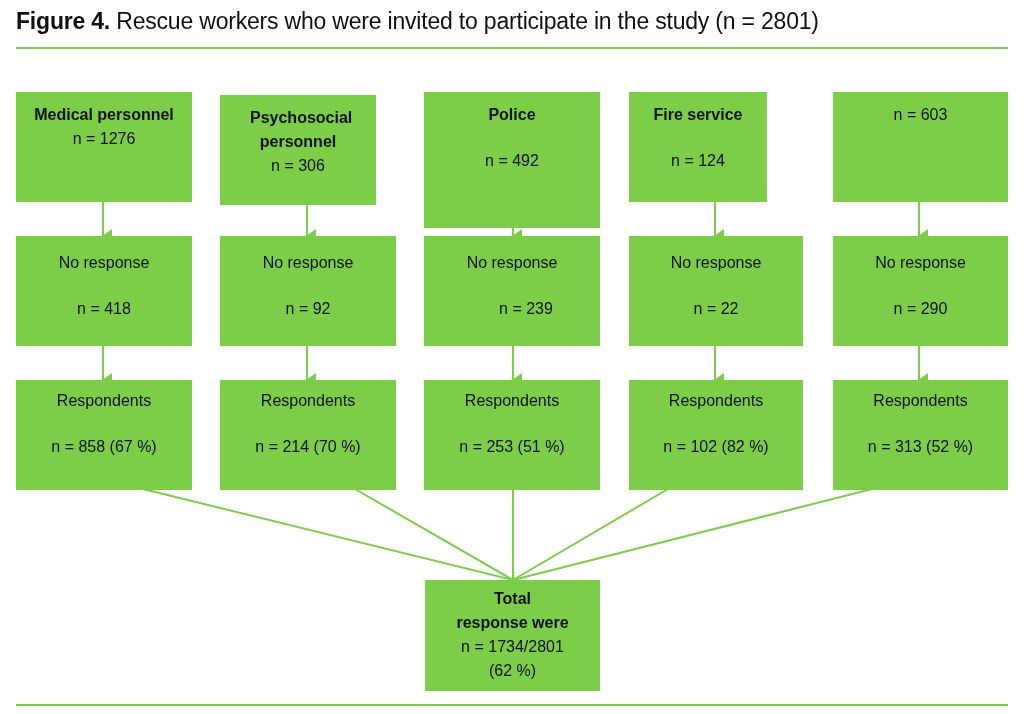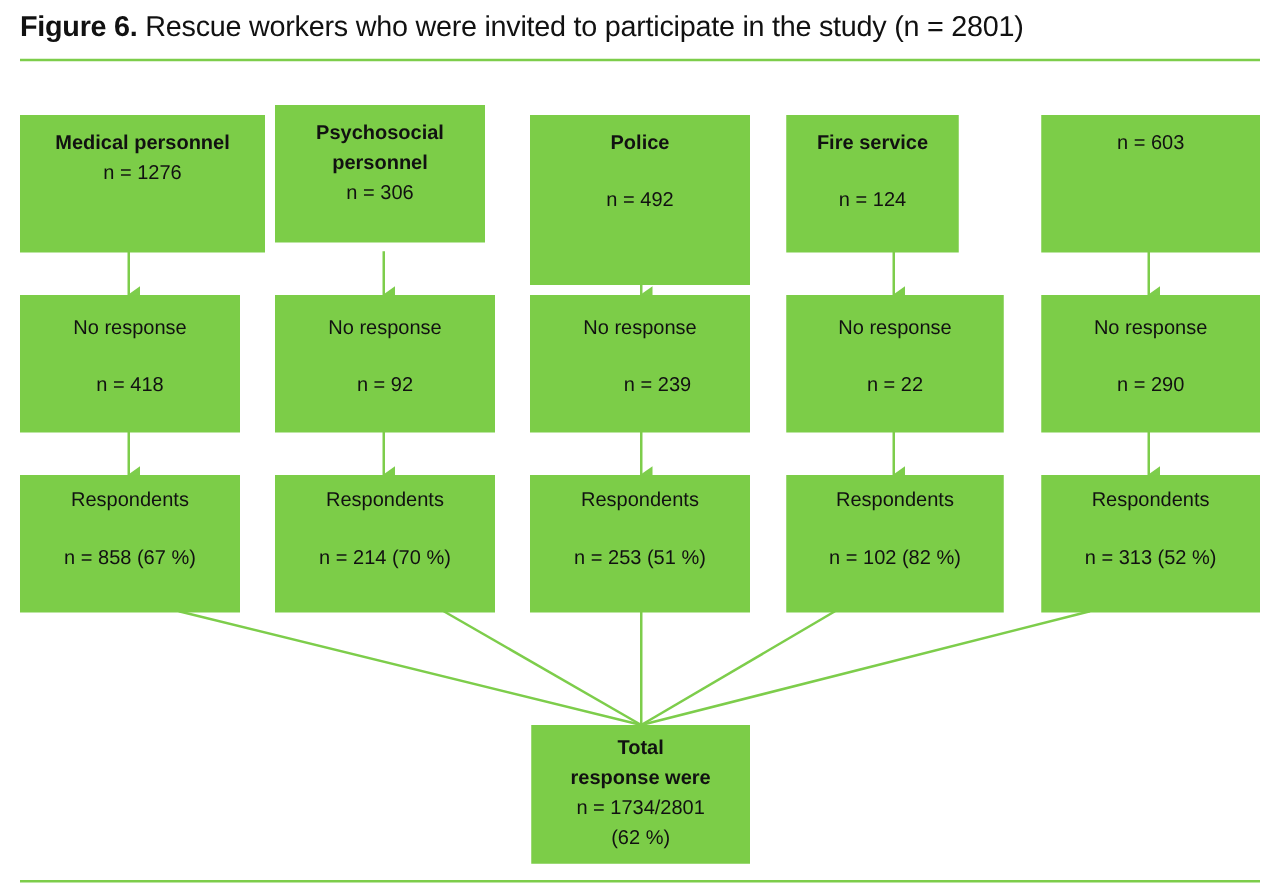--- a/index.html
+++ b/index.html
@@ -11,21 +11,21 @@
   .rule { position: absolute; left: 16px; width: 992px; height: 2px; background: #7dcd4b; }
   .box { position: absolute; background: #7ccd48; box-sizing: border-box;
          text-align: center; font-size: 16px; line-height: 24px; color: #111; }
   .box .head { font-weight: bold; display: block; }
   .box .val { display: block; }
   svg.connectors { position: absolute; left: 0; top: 0; width: 1024px; height: 714px; }
 </style>
 </head>
 <body>
 
-<div class="title"><b>Figure 6.</b><span> Rescue workers who were invited to participate in the study (n = 2801)</span></div>
+<div class="title"><b>Figure 4.</b><span> Rescue workers who were invited to participate in the study (n = 2801)</span></div>
 <div class="rule" style="top:47px;"></div>
 
 <svg class="connectors" viewBox="0 0 1024 714">
   <defs>
     <marker id="arr" markerWidth="14" markerHeight="10" refX="7" refY="9" orient="auto" markerUnits="userSpaceOnUse">
       <path d="M0,0 L14,0 L7,10 Z" fill="#7dcd4b"></path>
     </marker>
   </defs>
   <g stroke="#7dcd4b" stroke-width="2" fill="none">
 
@@ -42,25 +42,25 @@
     <line x1="919" y1="345" x2="919" y2="380" marker-end="url(#arr)"></line>
 
     <line x1="143" y1="489" x2="513" y2="580"></line>
     <line x1="355" y1="489" x2="513" y2="580"></line>
     <line x1="513" y1="489" x2="513" y2="580"></line>
     <line x1="668" y1="489" x2="513" y2="580"></line>
     <line x1="872" y1="489" x2="513" y2="580"></line>
   </g>
 </svg>
 
-<div class="box" style="left:16px; top:92px; width:196px; height:110px; padding-top:11px;">
+<div class="box" style="left:16px; top:92px; width:176px; height:110px; padding-top:11px;">
   <span class="head">Medical personnel</span>
   <span class="val">n = 1276</span>
 </div>
-<div class="box" style="left:220px; top:84px; width:168px; height:110px; padding-top:11px;">
+<div class="box" style="left:220px; top:95px; width:156px; height:110px; padding-top:11px;">
   <span class="head" style="padding:0 30px;">Psychosocial personnel</span>
   <span class="val">n = 306</span>
 </div>
 <div class="box" style="left:424px; top:92px; width:176px; height:136px; padding-top:11px;">
   <span class="head">Police</span>
   <span class="val" style="margin-top:22px;">n = 492</span>
 </div>
 <div class="box" style="left:629px; top:92px; width:138px; height:110px; padding-top:11px;">
   <span class="head">Fire service</span>
   <span class="val" style="margin-top:22px;">n = 124</span>

